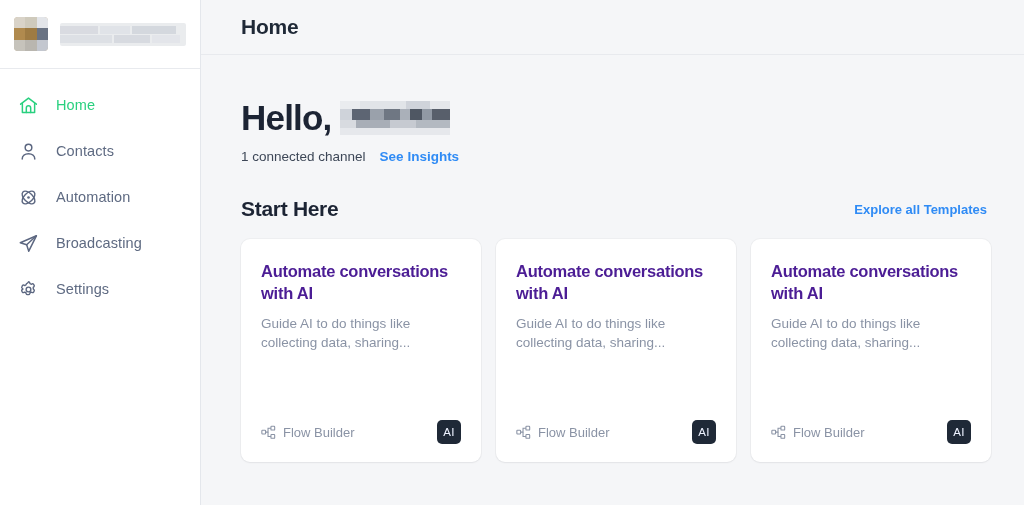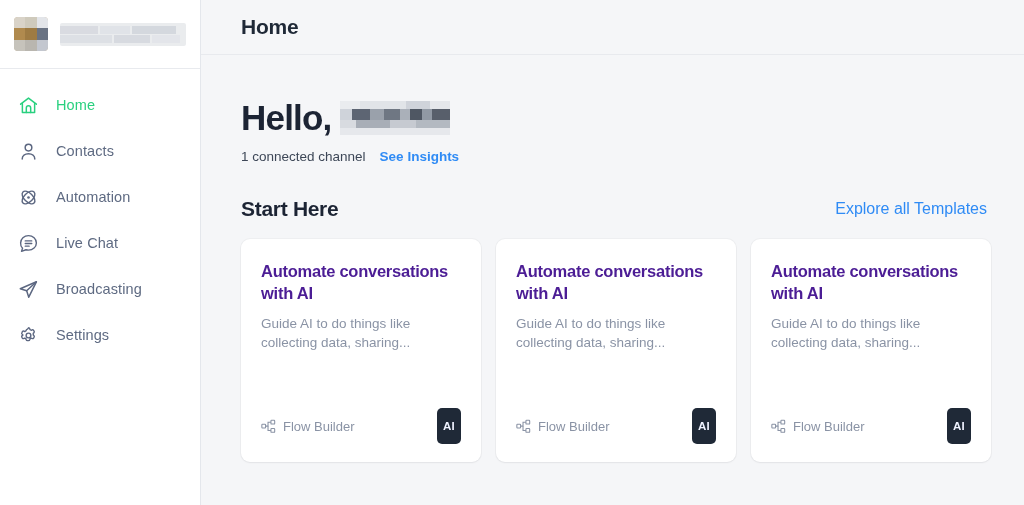--- a/index.html
+++ b/index.html
@@ -186,23 +186,23 @@
   }
 
   .section-title {
     font-size: 21px;
     font-weight: bold;
     color: #1c2434;
     letter-spacing: -.3px;
   }
 
   .explore-link {
-    font-size: 16px;
+    font-size: 13px;
     color: #2f8bf5;
-    font-weight: normal;
+    font-weight: bold;
     cursor: pointer;
     text-decoration: none;
     margin-right: 1px;
   }
 
   
   .cards {
     display: flex;
     gap: 15px;
     margin-top: 18px;
@@ -260,26 +260,26 @@
   }
   .flow-icon svg { display: block; }
 
   .card-meta-label {
     font-size: 13px;
     color: #8a93a5;
   }
 
   .ai-badge {
     width: 24px;
-    height: 36px;
+    height: 24px;
     border-radius: 5px;
     background: #1f2937;
     color: #eef2ff;
     font-size: 11.5px;
-    font-weight: bold;
+    font-weight: normal;
     display: flex;
     align-items: center;
     justify-content: center;
     letter-spacing: .2px;
   }
 </style>
 </head>
 <body>
 
 <div class="app">
@@ -339,29 +339,20 @@
             </g>
             <g transform="rotate(-45 12 12)">
               <ellipse cx="12" cy="12" rx="9" ry="5"></ellipse>
             </g>
             <circle cx="12" cy="12" r="1.5" fill="currentColor" stroke="none"></circle>
           </svg>
         </span>
         <span class="nav-label">Automation</span>
       </a>
 
-      <a class="nav-item">
-        <span class="nav-icon">
-          <svg width="21" height="21" viewBox="0 0 24 24" fill="none" stroke="currentColor" stroke-width="1.6" stroke-linecap="round" stroke-linejoin="round">
-            <path d="M21 11.3c0 4.6-4 8.3-9 8.3-1 0-2-.15-2.9-.43L4 21l1.2-3.5A7.9 7.9 0 0 1 3 11.3C3 6.7 7 3 12 3s9 3.7 9 8.3z"></path>
-            <path d="M8.3 9h7.4M8.3 12h7.4M8.3 15h4.4"></path>
-          </svg>
-        </span>
-        <span class="nav-label">Live Chat</span>
-      </a>
 
       <a class="nav-item">
         <span class="nav-icon">
           <svg width="21" height="21" viewBox="0 0 24 24" fill="none" stroke="currentColor" stroke-width="1.7" stroke-linecap="round" stroke-linejoin="round">
             <path d="M21 3.2 2.6 11.1l7.3 2.4 2.4 7.3z"></path>
             <path d="M9.9 13.5 21 3.2"></path>
           </svg>
         </span>
         <span class="nav-label">Broadcasting</span>
       </a>

